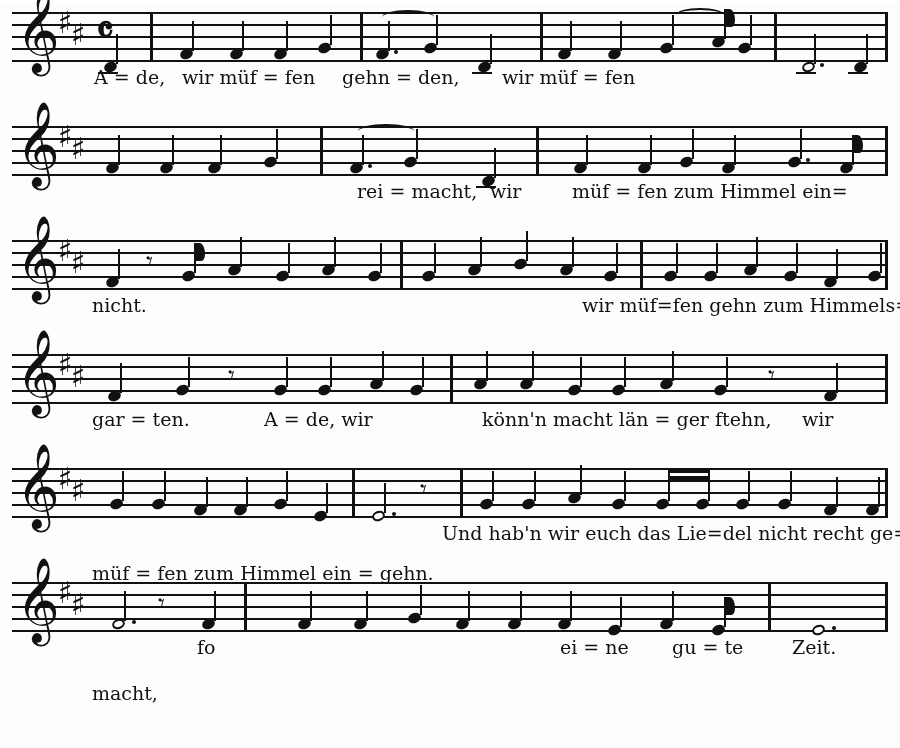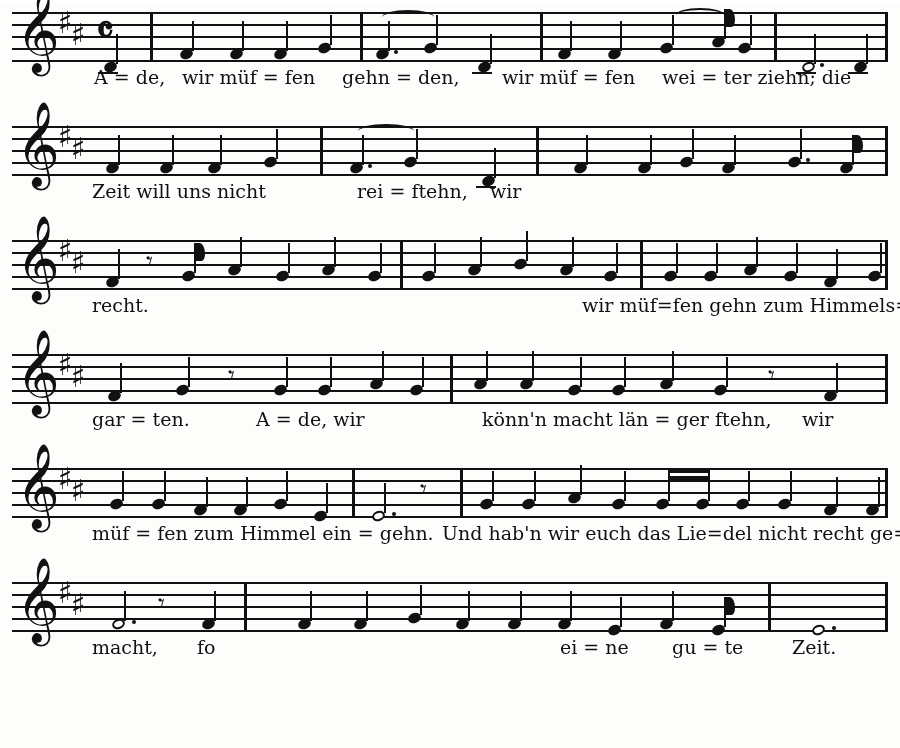--- a/index.html
+++ b/index.html
@@ -232,21 +232,20 @@
       <div class="ledger" style="left:784px; top:68px;"></div>
       <div class="note" style="left:842px; top:58px;"></div>
       <div class="stem" style="left:854px; top:30px;"></div>
       <div class="ledger" style="left:836px; top:68px;"></div>
     </div>
     <div class="lyrics">
       <span class="lyric" style="left:82px;">A = de,</span>
       <span class="lyric" style="left:170px;">wir müf = fen</span>
       <span class="lyric" style="left:330px;">gehn = den,</span>
       <span class="lyric" style="left:490px;">wir müf = fen</span>
-      <span class="lyric" style="left:650px;">wei = ter ziehn; die</span>
     </div>
   </div>
 
   <div class="system" style="margin-top:18px;">
     <div class="staff">
       <div class="line"></div>
       <div class="line"></div>
       <div class="line"></div>
       <div class="line"></div>
       <div class="line"></div>
@@ -289,23 +288,23 @@
       <div class="note" style="left:710px; top:45px;"></div>
       <div class="stem" style="left:722px; top:17px;"></div>
       <div class="note" style="left:776px; top:39px;"></div>
       <div class="stem" style="left:788px; top:11px;"></div>
       <div class="dot" style="left:794px; top:40px;"></div>
       <div class="note" style="left:828px; top:45px;"></div>
       <div class="stem" style="left:840px; top:17px;"></div>
       <div class="flag" style="left:842px; top:17px;"></div>
     </div>
     <div class="lyrics">
-      <span class="lyric" style="left:80px;">Zeit will uns nicht</span>
-      <span class="lyric" style="left:345px;">rei = ftehn,</span>
+      <span class="lyric" style="left:345px;">rei = macht,</span>
       <span class="lyric" style="left:478px;">wir</span>
+      <span class="lyric" style="left:560px;">müf = fen zum Himmel ein=</span>
     </div>
   </div>
 
   <div class="system" style="margin-top:18px;">
     <div class="staff">
       <div class="line"></div>
       <div class="line"></div>
       <div class="line"></div>
       <div class="line"></div>
       <div class="line"></div>
@@ -353,21 +352,21 @@
       <div class="note" style="left:732px; top:33px;"></div>
       <div class="stem" style="left:744px; top:5px;"></div>
       <div class="note" style="left:772px; top:39px;"></div>
       <div class="stem" style="left:784px; top:11px;"></div>
       <div class="note" style="left:812px; top:45px;"></div>
       <div class="stem" style="left:824px; top:17px;"></div>
       <div class="note" style="left:856px; top:39px;"></div>
       <div class="stem" style="left:868px; top:11px;"></div>
     </div>
     <div class="lyrics">
-      <span class="lyric" style="left:80px;">recht.</span>
+      <span class="lyric" style="left:80px;">nicht.</span>
       <span class="lyric" style="left:570px;">wir müf=fen gehn zum Himmels=</span>
     </div>
   </div>
 
   <div class="system" style="margin-top:18px;">
     <div class="staff">
       <div class="line"></div>
       <div class="line"></div>
       <div class="line"></div>
       <div class="line"></div>
@@ -407,21 +406,21 @@
       <div class="note" style="left:648px; top:33px;"></div>
       <div class="stem" style="left:660px; top:5px;"></div>
       <div class="note" style="left:702px; top:39px;"></div>
       <div class="stem" style="left:714px; top:11px;"></div>
       <div class="rest" style="left:756px; top:16px;">𝄾</div>
       <div class="note" style="left:812px; top:45px;"></div>
       <div class="stem" style="left:824px; top:17px;"></div>
     </div>
     <div class="lyrics">
       <span class="lyric" style="left:80px;">gar = ten.</span>
-      <span class="lyric" style="left:244px;">A = de, wir</span>
+      <span class="lyric" style="left:252px;">A = de, wir</span>
       <span class="lyric" style="left:470px;">könn'n macht län = ger ftehn,</span>
       <span class="lyric" style="left:790px;">wir</span>
     </div>
   </div>
 
   <div class="system" style="margin-top:18px;">
     <div class="staff">
       <div class="line"></div>
       <div class="line"></div>
       <div class="line"></div>
@@ -473,21 +472,21 @@
       <div class="note" style="left:724px; top:39px;"></div>
       <div class="stem" style="left:736px; top:11px;"></div>
       <div class="note" style="left:766px; top:39px;"></div>
       <div class="stem" style="left:778px; top:11px;"></div>
       <div class="note" style="left:812px; top:45px;"></div>
       <div class="stem" style="left:824px; top:17px;"></div>
       <div class="note" style="left:854px; top:45px;"></div>
       <div class="stem" style="left:866px; top:17px;"></div>
     </div>
     <div class="lyrics">
-      <span class="lyric" style="left:80px;">müf = fen zum Himmel ein = gehn.</span>
+      <span class="lyric" style="left:80px;margin-top:40px;">müf = fen zum Himmel ein = gehn.</span>
       <span class="lyric" style="left:430px;">Und hab'n wir euch  das Lie=del nicht recht ge=</span>
     </div>
   </div>
 
   <div class="system" style="margin-top:18px;">
     <div class="staff">
       <div class="line"></div>
       <div class="line"></div>
       <div class="line"></div>
       <div class="line"></div>
@@ -527,21 +526,21 @@
       <div class="note" style="left:648px; top:45px;"></div>
       <div class="stem" style="left:660px; top:17px;"></div>
       <div class="note" style="left:700px; top:51px;"></div>
       <div class="stem" style="left:712px; top:23px;"></div>
       <div class="flag" style="left:714px; top:23px;"></div>
 
       <div class="note hollow" style="left:800px; top:51px;"></div>
       <div class="dot" style="left:820px; top:52px;"></div>
     </div>
     <div class="lyrics">
-      <span class="lyric" style="left:80px;">macht,</span>
+      <span class="lyric" style="left:80px;margin-top:46px;">macht,</span>
       <span class="lyric" style="left:185px;">fo</span>
       <span class="lyric" style="left:548px;">ei = ne</span>
       <span class="lyric" style="left:660px;">gu = te</span>
       <span class="lyric" style="left:780px;">Zeit.</span>
     </div>
   </div>
 
 </div>
 
 </body></html>

